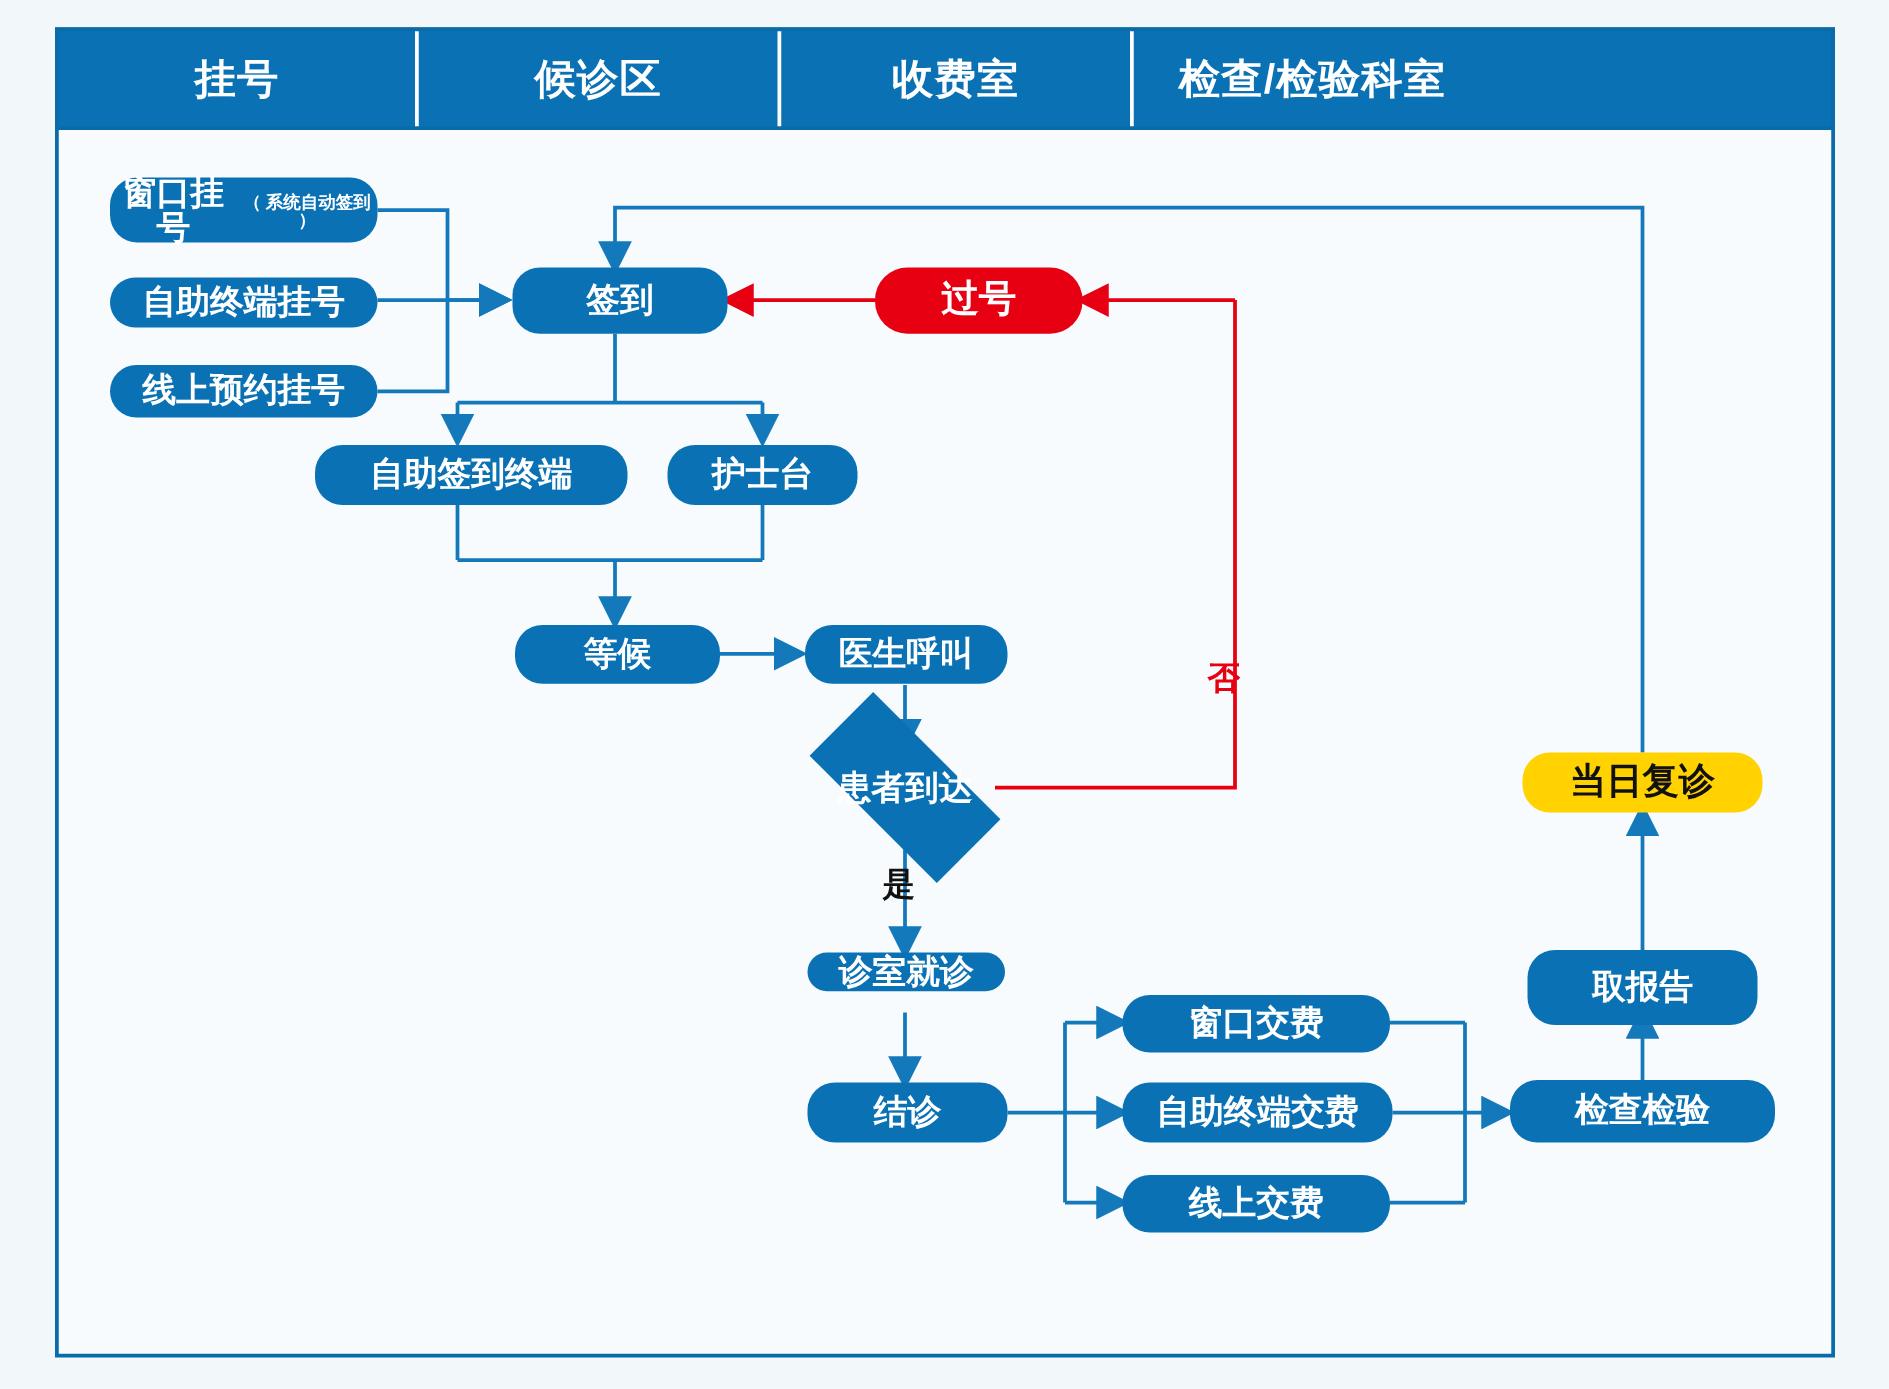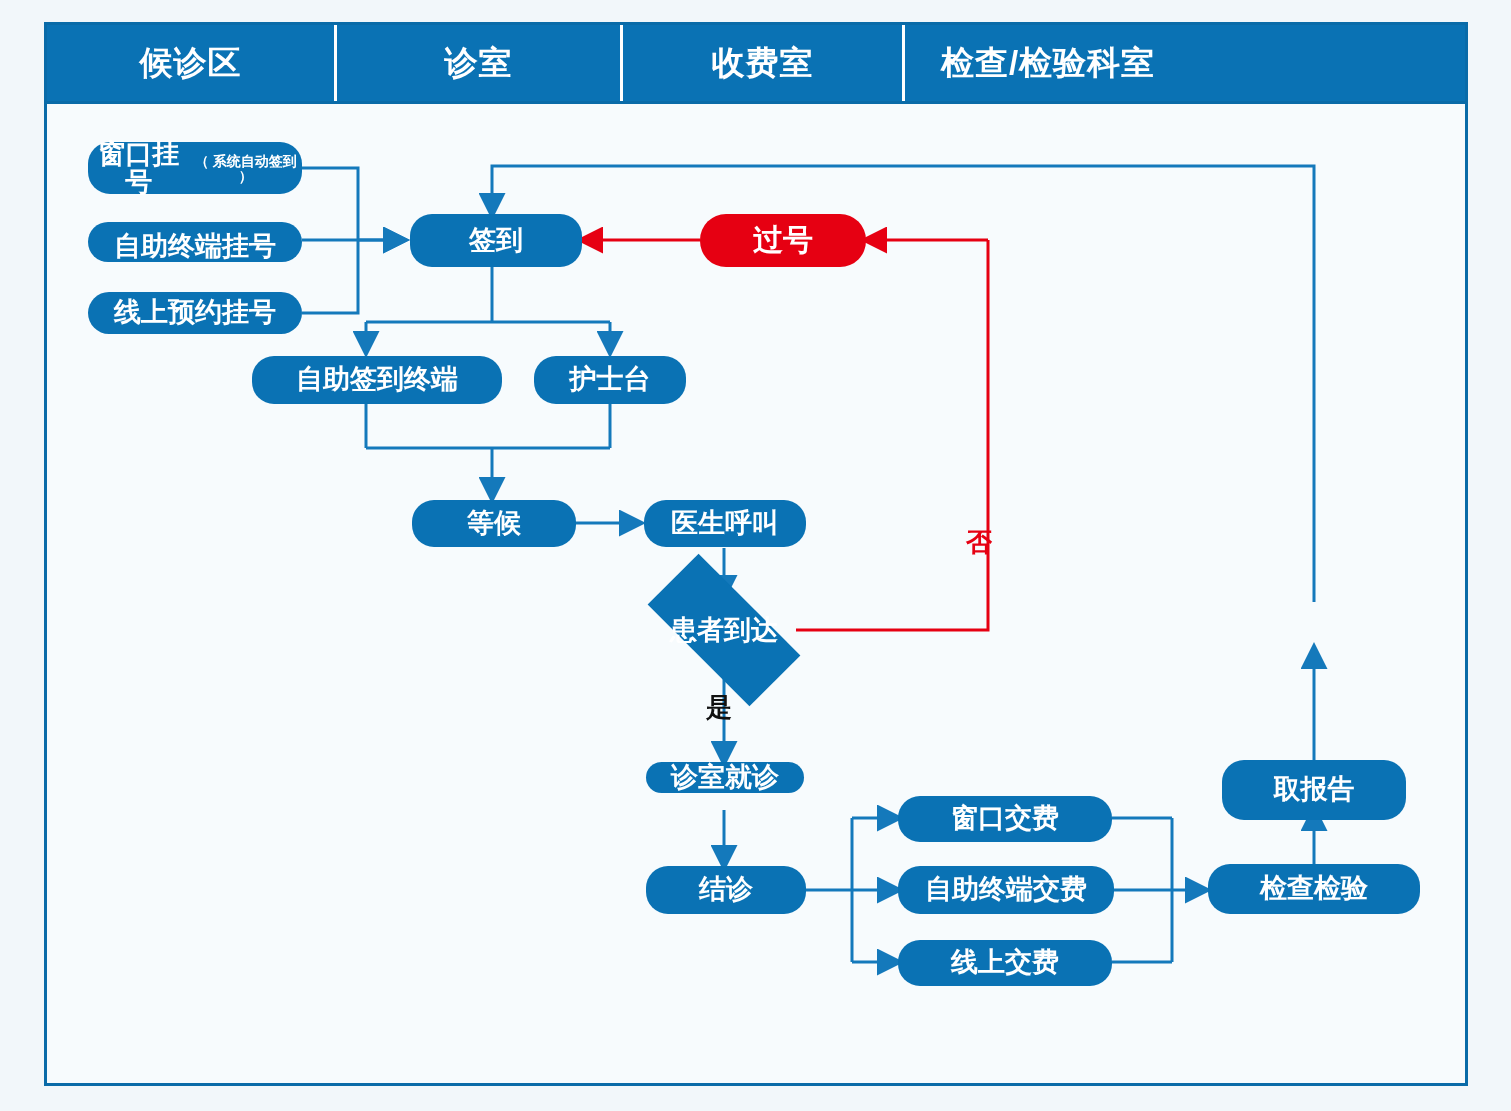--- a/index.html
+++ b/index.html
@@ -60,25 +60,25 @@
   .elabel.red{color:#e60012;}
 </style>
 </head>
 <body>
 
 <div id="root">
 
   <div class="frame"></div>
 
   <div class="header">
+    <div class="cell" style="width:288px">
+        <span>挂号</span>
+      </div>
     <div class="cell" style="width:290px">
         <span>候诊区</span>
-      </div>
-    <div class="cell" style="width:286px">
-        <span>诊室</span>
       </div>
     <div class="cell" style="width:282px">
         <span>收费室</span>
       </div>
     <div class="cell" style="width:272px">
         <span>检查/检验科室</span>
       </div>
   </div>
 
   <svg class="links" viewBox="0 0 1511 1111">
@@ -140,21 +140,21 @@
 
       <path d="M700,240 H582" marker-end="url(#ar)"></path>
     </g>
   </svg>
 
   <div class="node stack" style="left:88px;top:142px;width:214px;height:52px;">
     <span>窗口挂号</span>
     <span class="sub">（ 系统自动签到 ）</span>
   </div>
 
-  <div class="node" style="left:88px;top:222px;width:214px;height:40px;align-items:flex-end;">
+  <div class="node" style="left:88px;top:222px;width:214px;height:40px;">
     <span>自助终端挂号</span>
   </div>
 
   <div class="node" style="left:88px;top:292px;width:214px;height:42px;">
     <span>线上预约挂号</span>
   </div>
 
   <div class="node" style="left:410px;top:214px;width:172px;height:53px;">
     <span>签到</span>
   </div>
@@ -208,14 +208,17 @@
   </div>
 
   <div class="node" style="left:1208px;top:864px;width:212px;height:50px;">
     <span>检查检验</span>
   </div>
 
   <div class="node" style="left:1222px;top:760px;width:184px;height:60px;">
     <span>取报告</span>
   </div>
 
+  <div class="node yellow" style="left:1218px;top:602px;width:192px;height:48px;">
+    <span>当日复诊</span>
+  </div>
 
 </div>
 
 </body></html>

